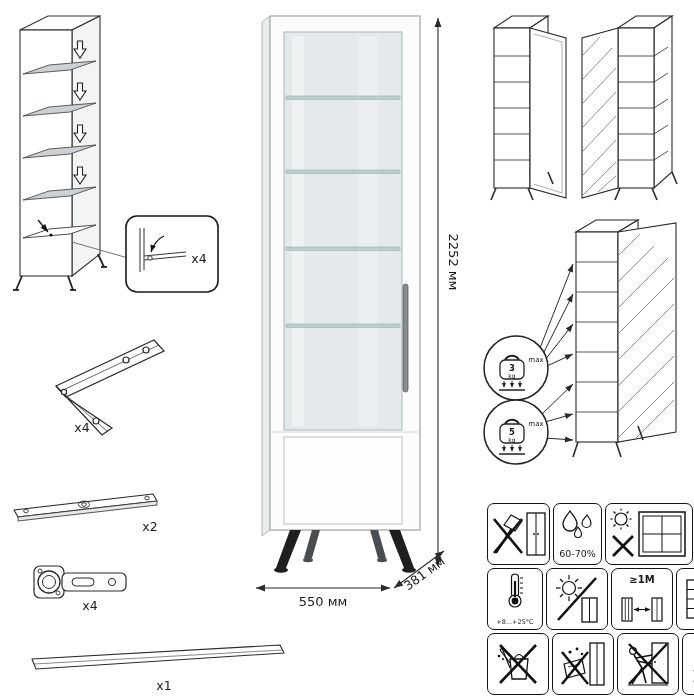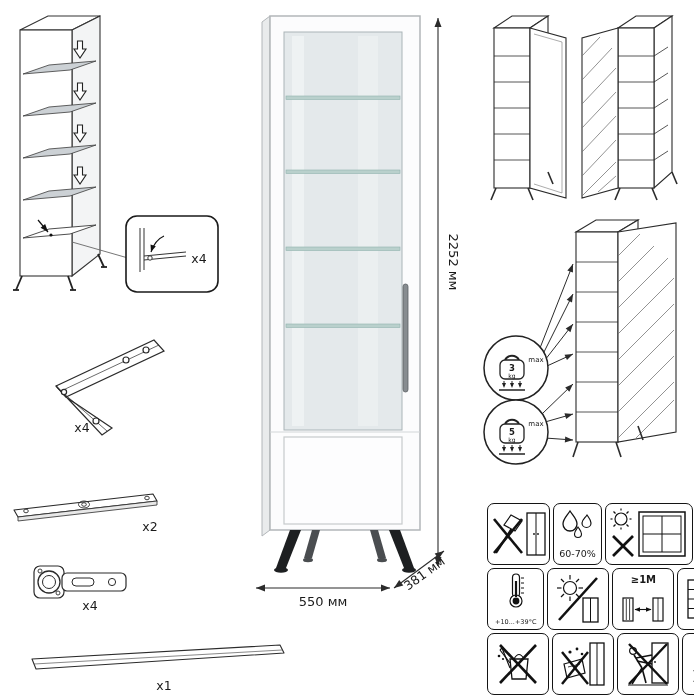--- a/index.html
+++ b/index.html
@@ -367,21 +367,21 @@
           <circle cx="20" cy="29" r="6" fill="#fff" stroke="#111" stroke-width="1.2"></circle>
           <line x1="20" y1="9" x2="20" y2="25" stroke="#111" stroke-width="2.2"></line>
           <circle cx="20" cy="29" r="3.4" fill="#111"></circle>
           <g stroke="#111" stroke-width="1">
             <line x1="25" y1="6" x2="28" y2="6"></line>
               <line x1="25" y1="11" x2="28" y2="11"></line>
             <line x1="25" y1="16" x2="28" y2="16"></line>
               <line x1="25" y1="21" x2="28" y2="21"></line>
           </g>
         </svg>
-        <span class="ptext small">+10...+39°C</span>
+        <span class="ptext small">+8...+25°C</span>
       </div>
       <div class="pcell flex1">
         <svg width="46" height="50" viewBox="0 0 46 50">
           <g stroke="#111" stroke-width="1.2">
             <circle cx="15" cy="14" r="6.5" fill="#fff"></circle>
             <line x1="15" y1="5.5" x2="15" y2="1"></line>
               <line x1="15" y1="22.5" x2="15" y2="27"></line>
             <line x1="6.5" y1="14" x2="2" y2="14"></line>
               <line x1="23.5" y1="14" x2="28" y2="14"></line>
             <line x1="21" y1="8" x2="24" y2="5"></line>

